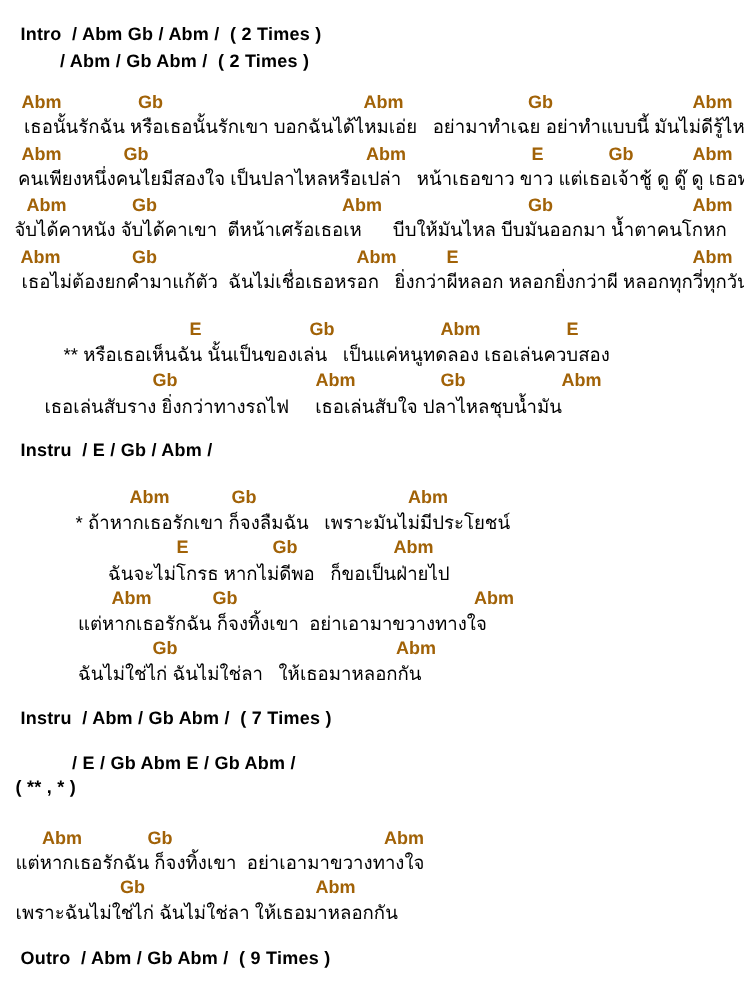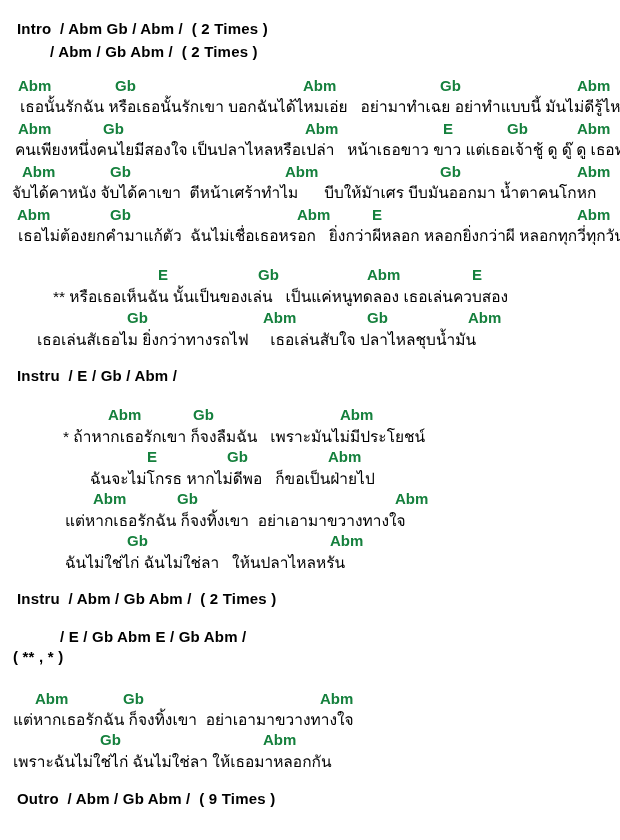--- a/index.html
+++ b/index.html
@@ -30,21 +30,21 @@
   .lyric {
     font-weight: 400;
     font-size: 15.5px;
   }
   .chord {
     position: absolute;
     white-space: pre;
     font-weight: 700;
     font-size: 15px;
     line-height: 1.25;
-    color: #15803d;
+    color: #a16207;
   }
 </style>
 </head>
 <body>
 
 <div class="sheet">
     <div>
       <span class="line heading" style="left: 17px; top: 20px;">Intro  / Abm Gb / Abm /  ( 2 Times )</span>
       <span class="line heading" style="left: 50px; top: 43px;">/ Abm / Gb Abm /  ( 2 Times )</span>
     </div>
@@ -60,62 +60,62 @@
       <span class="chord" style="left: 305px; top: 120px;">Abm</span>
       <span class="chord" style="left: 443px; top: 120px;">E</span>
       <span class="chord" style="left: 507px; top: 120px;">Gb</span>
       <span class="chord" style="left: 577px; top: 120px;">Abm</span>
       <span class="line lyric" style="left: 15px; top: 140px;">คนเพียงหนึ่งคนไยมีสองใจ เป็นปลาไหลหรือเปล่า   หน้าเธอขาว ขาว แต่เธอเจ้าชู้ ดู ดู๊ ดู เธอทำ</span>
       <span class="chord" style="left: 22px; top: 163px;">Abm</span>
       <span class="chord" style="left: 110px; top: 163px;">Gb</span>
       <span class="chord" style="left: 285px; top: 163px;">Abm</span>
       <span class="chord" style="left: 440px; top: 163px;">Gb</span>
       <span class="chord" style="left: 577px; top: 163px;">Abm</span>
-      <span class="line lyric" style="left: 12px; top: 183px;">จับได้คาหนัง จับได้คาเขา  ตีหน้าเศร้าทำไม      บีบให้มัาเศร บีบมันออกมา น้ำตาคนโกหก</span>
+      <span class="line lyric" style="left: 12px; top: 183px;">จับได้คาหนัง จับได้คาเขา  ตีหน้าเศร้อเธอเห      บีบให้มันไหล บีบมันออกมา น้ำตาคนโกหก</span>
       <span class="chord" style="left: 17px; top: 206px;">Abm</span>
       <span class="chord" style="left: 110px; top: 206px;">Gb</span>
       <span class="chord" style="left: 297px; top: 206px;">Abm</span>
       <span class="chord" style="left: 372px; top: 206px;">E</span>
       <span class="chord" style="left: 577px; top: 206px;">Abm</span>
       <span class="line lyric" style="left: 18px; top: 226px;">เธอไม่ต้องยกคำมาแก้ตัว  ฉันไม่เชื่อเธอหรอก   ยิ่งกว่าผีหลอก หลอกยิ่งกว่าผี หลอกทุกวี่ทุกวัน</span>
     </div>
     <div>
       <span class="chord" style="left: 158px; top: 266px;">E</span>
       <span class="chord" style="left: 258px; top: 266px;">Gb</span>
       <span class="chord" style="left: 367px; top: 266px;">Abm</span>
       <span class="chord" style="left: 472px; top: 266px;">E</span>
       <span class="line lyric" style="left: 53px; top: 287px; text-align: center;">** หรือเธอเห็นฉัน นั้นเป็นของเล่น   เป็นแค่หนูทดลอง เธอเล่นควบสอง</span>
       <span class="chord" style="left: 127px; top: 309px;">Gb</span>
       <span class="chord" style="left: 263px; top: 309px;">Abm</span>
       <span class="chord" style="left: 367px; top: 309px;">Gb</span>
       <span class="chord" style="left: 468px; top: 309px;">Abm</span>
-      <span class="line lyric" style="left: 37px; top: 330px;">เธอเล่นสัเธอไม ยิ่งกว่าทางรถไฟ     เธอเล่นสับใจ ปลาไหลชุบน้ำมัน</span>
+      <span class="line lyric" style="left: 37px; top: 330px;">เธอเล่นสับราง ยิ่งกว่าทางรถไฟ     เธอเล่นสับใจ ปลาไหลชุบน้ำมัน</span>
     </div>
     <div>
       <span class="line heading" style="left: 17px; top: 367px; text-align: center;">Instru  / E / Gb / Abm /</span>
     </div>
     <div>
       <span class="chord" style="left: 108px; top: 406px;">Abm</span>
       <span class="chord" style="left: 193px; top: 406px;">Gb</span>
       <span class="chord" style="left: 340px; top: 406px;">Abm</span>
       <span class="line lyric" style="left: 63px; top: 427px;">* ถ้าหากเธอรักเขา ก็จงลืมฉัน   เพราะมันไม่มีประโยชน์</span>
       <span class="chord" style="left: 147px; top: 448px;">E</span>
       <span class="chord" style="left: 227px; top: 448px;">Gb</span>
       <span class="chord" style="left: 328px; top: 448px;">Abm</span>
       <span class="line lyric" style="left: 65px; top: 469px; margin-left: 25px;">ฉันจะไม่โกรธ หากไม่ดีพอ   ก็ขอเป็นฝ่ายไป</span>
       <span class="chord" style="left: 93px; top: 490px;">Abm</span>
       <span class="chord" style="left: 177px; top: 490px;">Gb</span>
       <span class="chord" style="left: 395px; top: 490px;">Abm</span>
       <span class="line lyric" style="left: 65px; top: 511px;">แต่หากเธอรักฉัน ก็จงทิ้งเขา  อย่าเอามาขวางทางใจ</span>
       <span class="chord" style="left: 127px; top: 532px;">Gb</span>
       <span class="chord" style="left: 330px; top: 532px;">Abm</span>
-      <span class="line lyric" style="left: 65px; top: 553px;">ฉันไม่ใช่ไก่ ฉันไม่ใช่ลา   ให้นปลาไหลหรัน</span>
+      <span class="line lyric" style="left: 65px; top: 553px;">ฉันไม่ใช่ไก่ ฉันไม่ใช่ลา   ให้เธอมาหลอกกัน</span>
     </div>
     <div>
-      <span class="line heading" style="left: 17px; top: 590px;">Instru  / Abm / Gb Abm /  ( 2 Times )</span>
+      <span class="line heading" style="left: 17px; top: 590px;">Instru  / Abm / Gb Abm /  ( 7 Times )</span>
       <span class="line heading" style="left: 60px; top: 628px; text-align: center;">/ E / Gb Abm E / Gb Abm /</span>
     </div>
     <div>
       <span class="line heading" style="left: 13px; top: 648px;">( ** , * )</span>
     </div>
     <div>
       <span class="chord" style="left: 35px; top: 690px;">Abm</span>
       <span class="chord" style="left: 123px; top: 690px;">Gb</span>
       <span class="chord" style="left: 320px; top: 690px;">Abm</span>
       <span class="line lyric" style="left: 13px; top: 710px;">แต่หากเธอรักฉัน ก็จงทิ้งเขา  อย่าเอามาขวางทางใจ</span>

